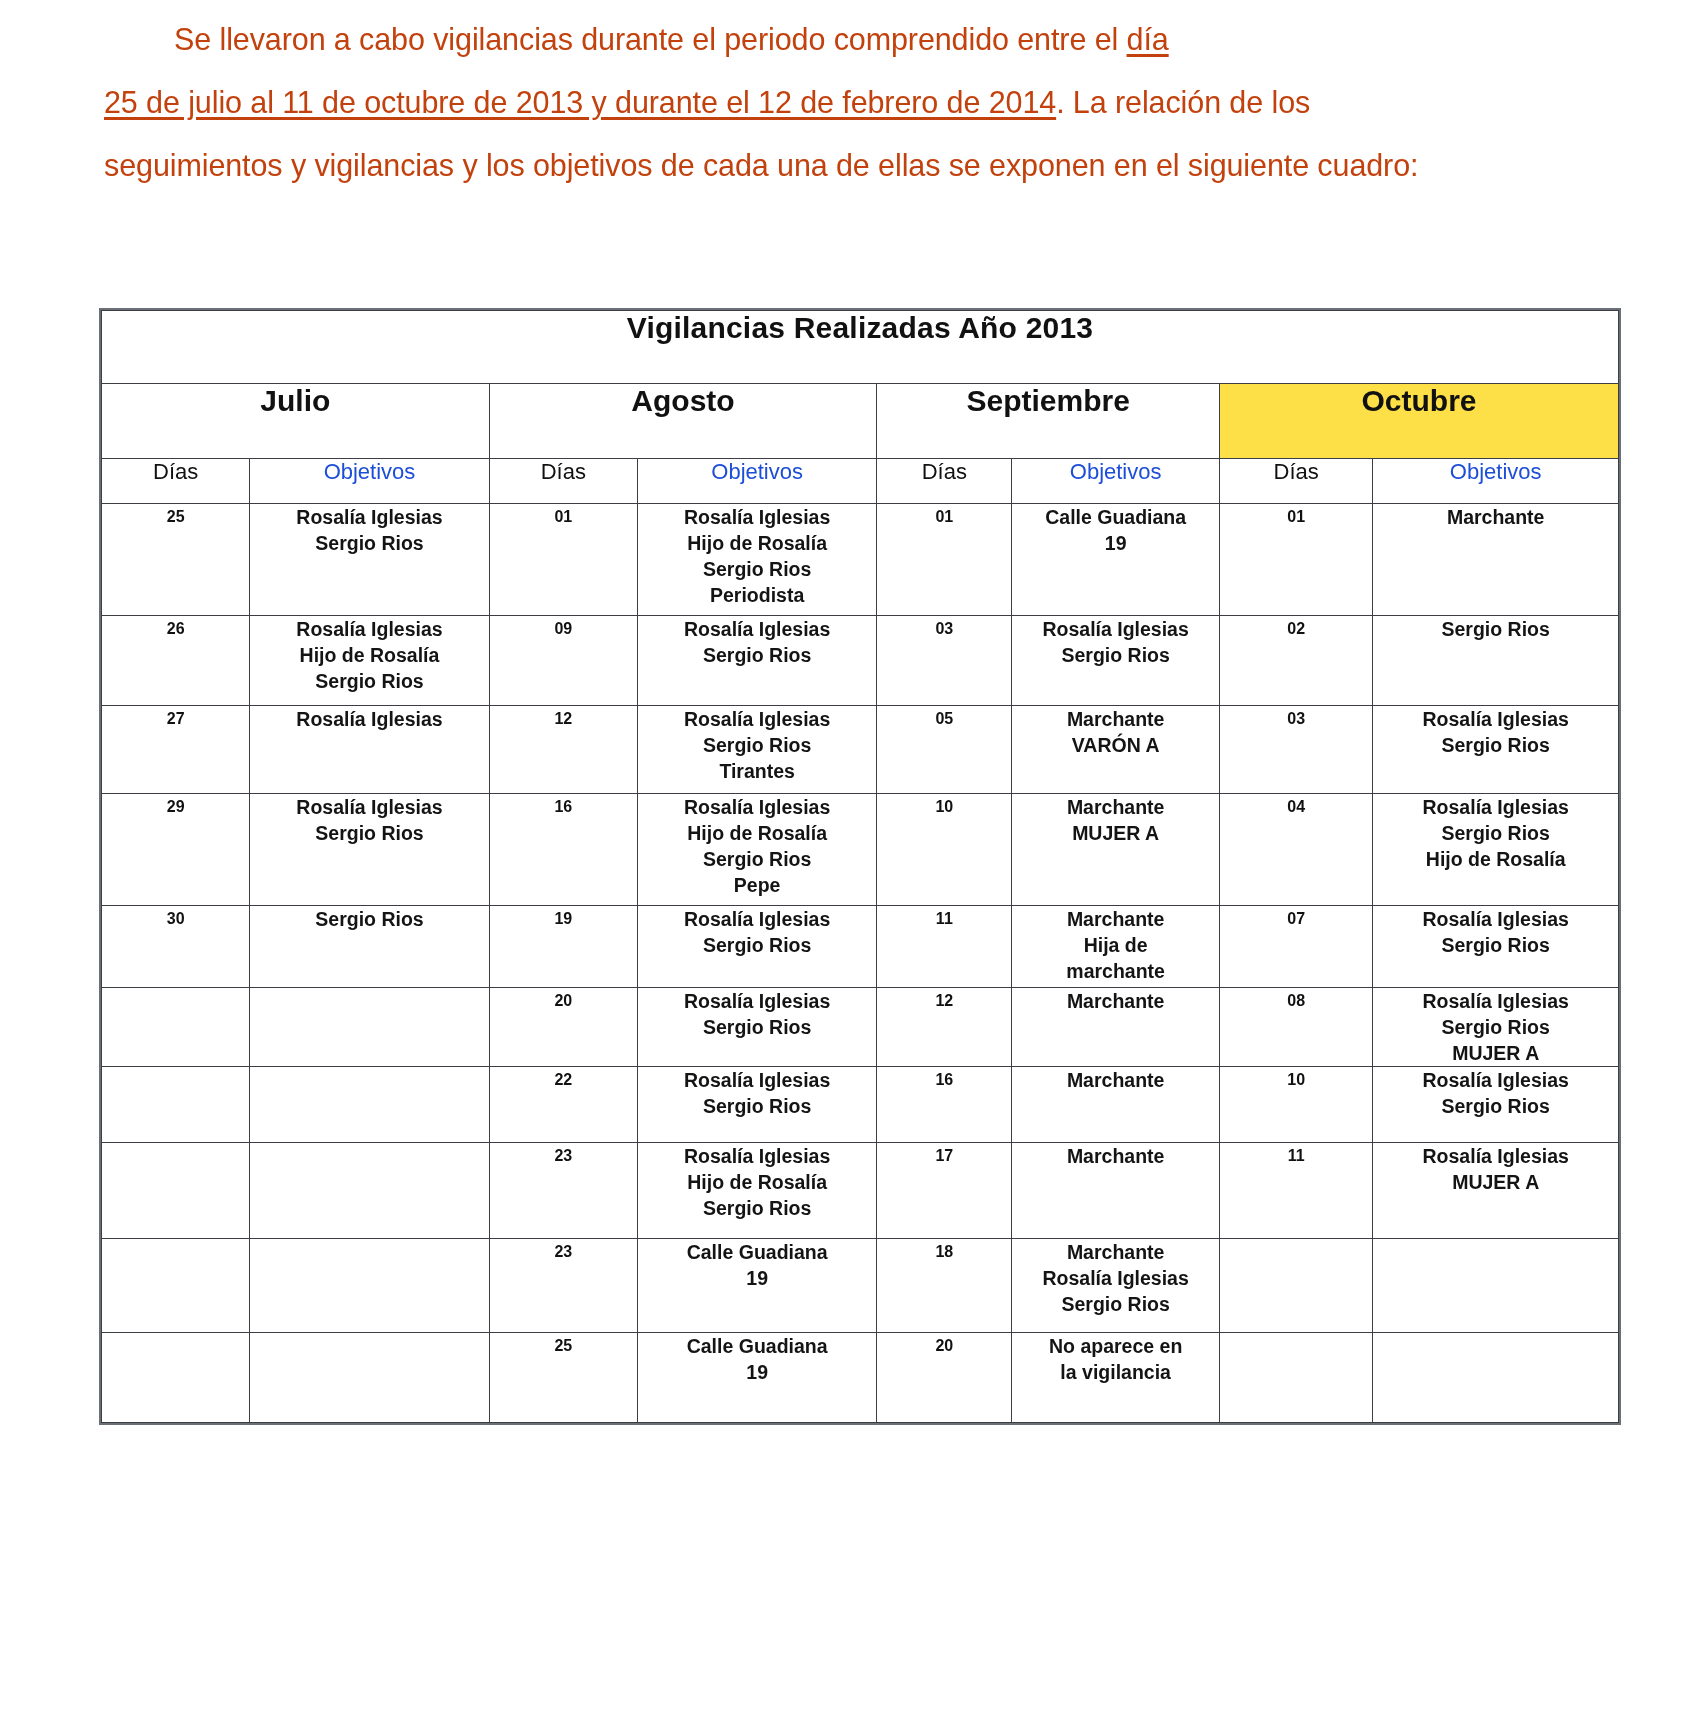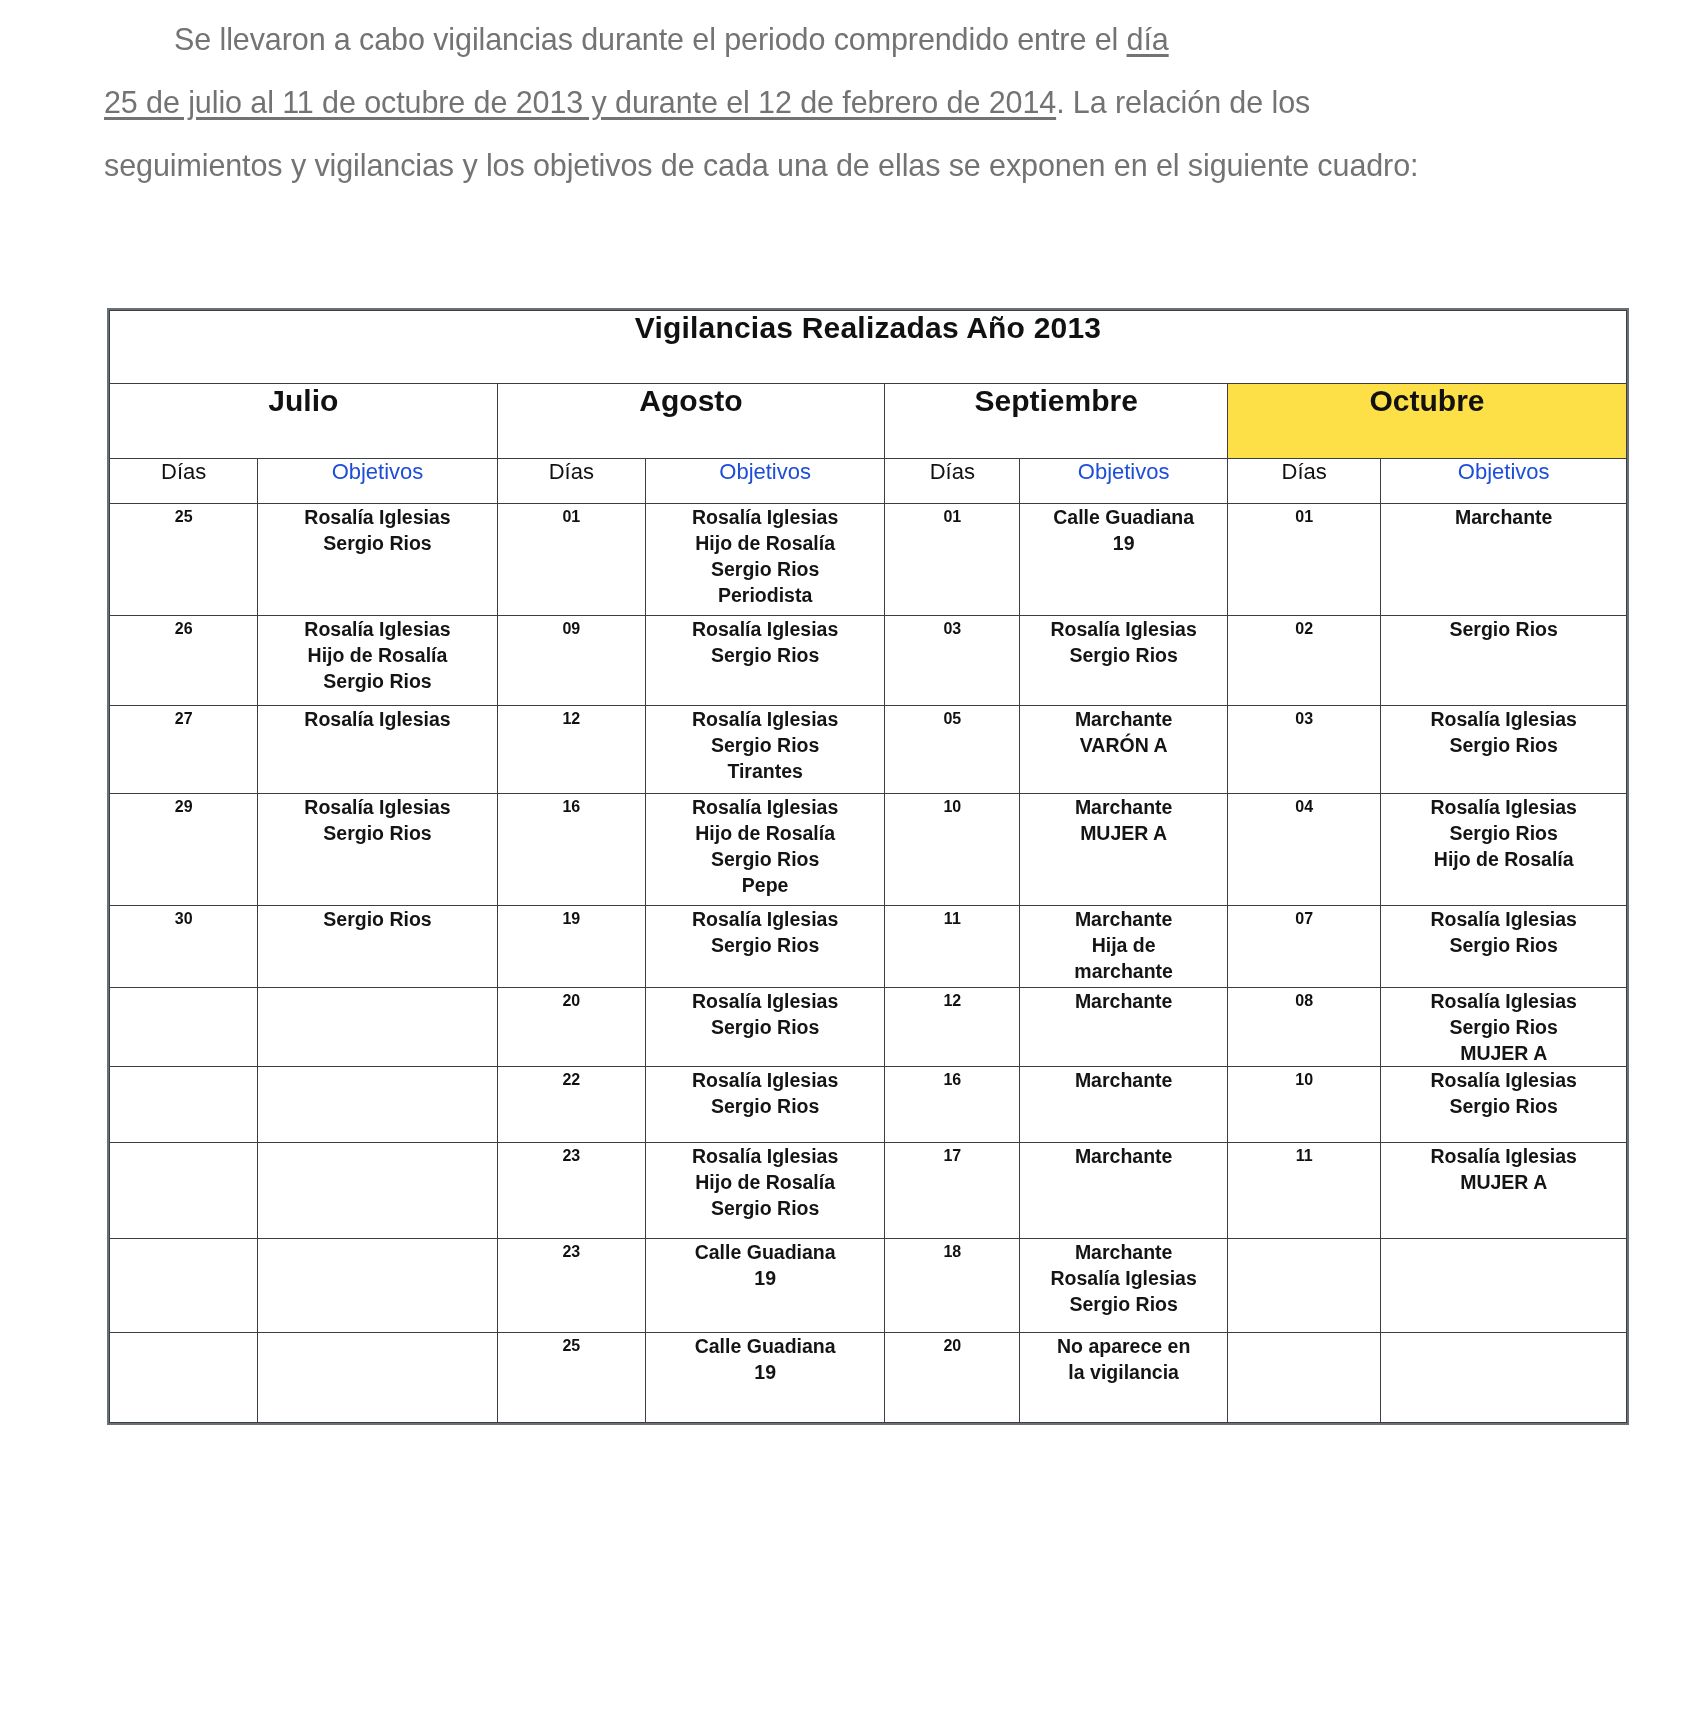--- a/index.html
+++ b/index.html
@@ -19,29 +19,29 @@
   
   .intro {
     position: absolute;
     left: 104px;
     top: 8px;
     width: 1385px;
     font-size: 30.5px;
     line-height: 63px;
     letter-spacing: -0.1px;
     text-align: left;
-    color: #737373;
+    color: #c2410c;
   }
   .intro .first-line { text-indent: 70px; display: block; }
   .intro .u { text-decoration: underline; text-underline-offset: 4px; }
 
   
   .table-wrap {
     position: absolute;
-    left: 88px;
+    left: 80px;
     top: 310px;
     width: 1518px;
     padding-left: 21px;
   }
   table.vig {
     width: 1518px;
     border-collapse: collapse;
     table-layout: fixed;
     background: #ffffff;
   }

